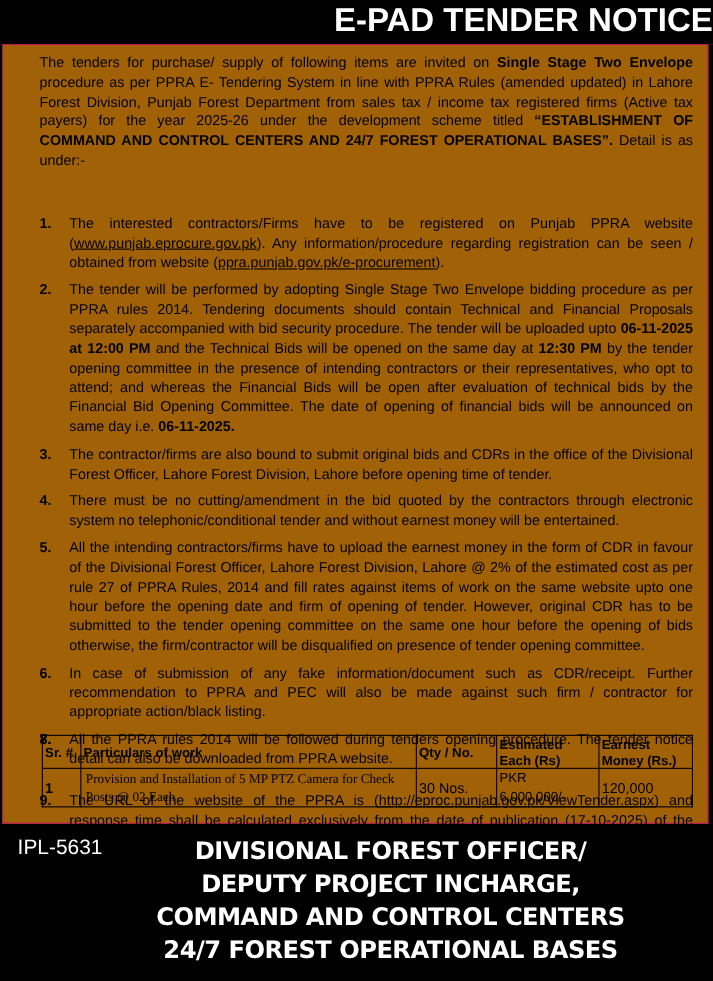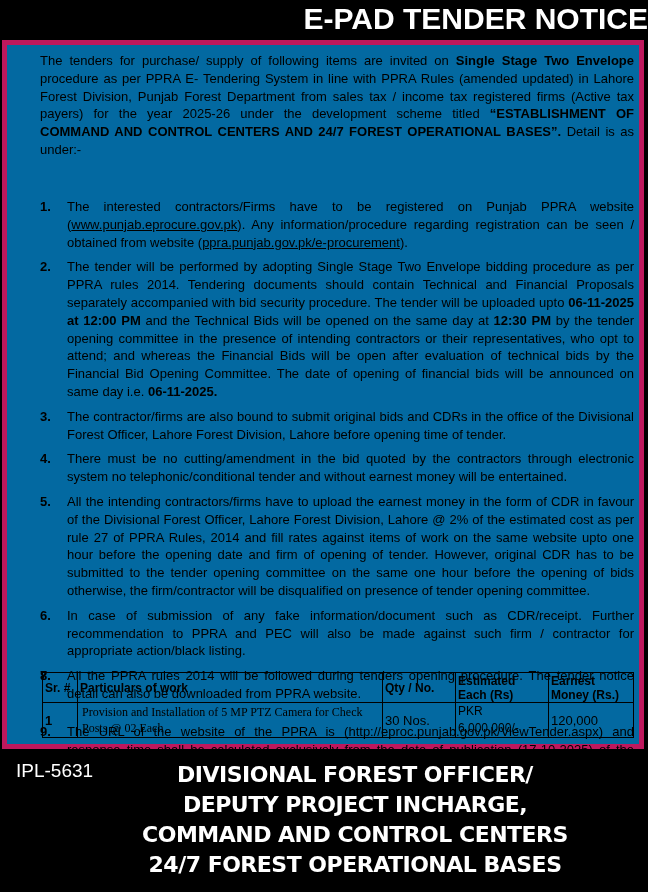--- a/index.html
+++ b/index.html
@@ -7,21 +7,21 @@
       width: 648px; height: 892px; background: #000; overflow: hidden;
       font-family: "Liberation Sans", sans-serif; color: #000;
     }
     .header {
       height: 37px; background: #000; color: #fff; text-align: right;
       font-family: "Liberation Sans", sans-serif; font-weight: bold;
       font-size: 30px; line-height: 38px; letter-spacing: 0px;
     }
     .content {
       position: absolute; left: 2px; top: 40px; width: 642px; height: 709px;
-      background: #0369a1; border: 5px solid #be185d; box-sizing: border-box;
+      background: #a16207; border: 1px solid #be185d; box-sizing: border-box;
     }
     .intro {
       position: absolute; left: 33px; top: 7px; width: 594px;
       font-size: 13px; line-height: 17.8px; text-align: justify;
     }
     .list { position: absolute; left: 33px; top: 153px; width: 594px; }
     .item { position: relative; padding-left: 27px; font-size: 13px; line-height: 17.8px; text-align: justify; }
     .item .num { position: absolute; left: 0; top: 0; font-weight: bold; }
     .u { text-decoration: underline; }
     .b { font-weight: bold; }

